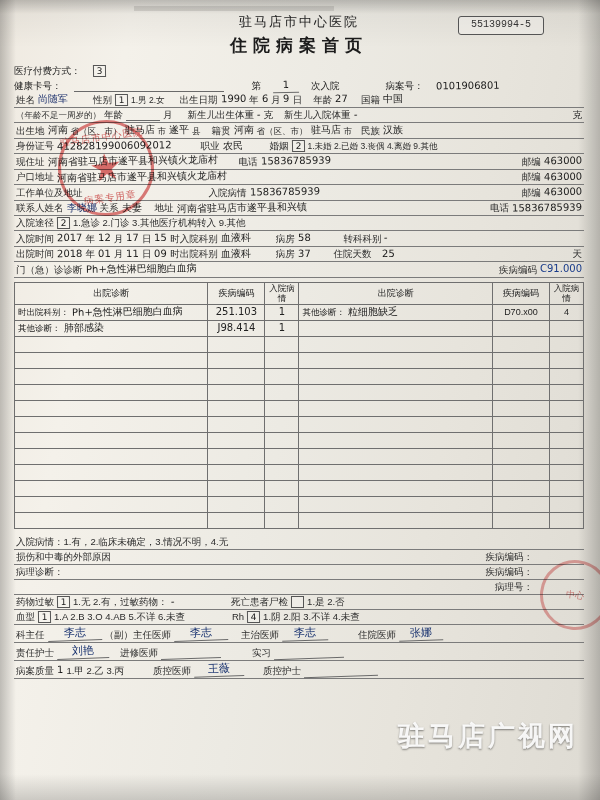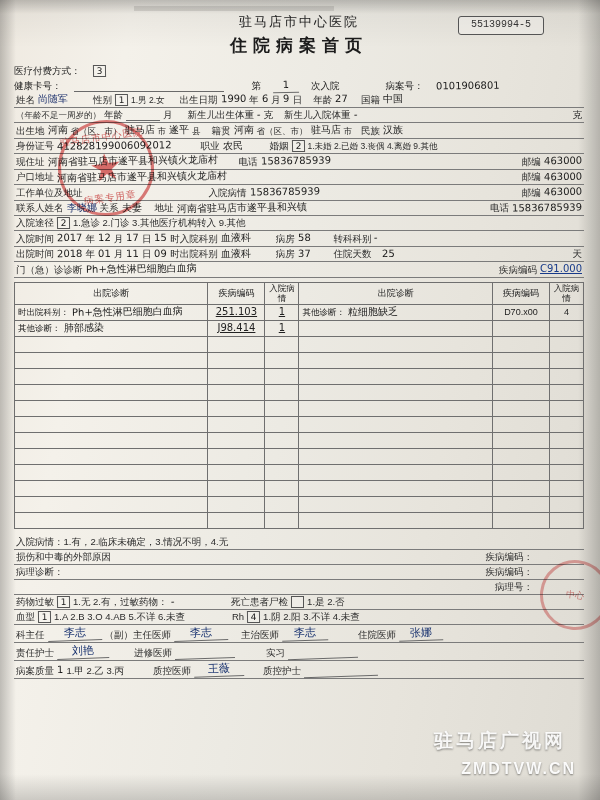--- a/index.html
+++ b/index.html
@@ -124,26 +124,26 @@
     width: 100%; border-collapse: collapse; margin-top: 4px;
     font-size: 9px;
   }
   table.dx th, table.dx td {
     border: 1px solid #6f6f6f;
     height: 16px; padding: 0 3px;
     text-align: center; color:#222;
     font-weight: normal;
   }
   table.dx td.left { text-align: left; }
-  .code-hand { color:#173a8a; font-family:"DejaVu Sans",sans-serif; font-size:10px;text-decoration:underline; }
+  .code-hand { color:#173a8a; font-family:"DejaVu Sans",sans-serif; font-size:10px; }
 
   .watermark {
-    position: absolute; right: 34px; bottom: 46px;
+    position: absolute; right: 22px; bottom: 46px;
     color: rgba(255,255,255,0.92);
-    font-size: 19px; font-weight: bold; letter-spacing: 3px;
+    font-size: 27px; font-weight: bold; letter-spacing: 3px;
     text-shadow: 0 1px 2px rgba(0,0,0,0.45);
     font-family: "DejaVu Sans", sans-serif;
   }
   .watermark2 {
     position: absolute; right: 24px; bottom: 22px;
     color: rgba(255,255,255,0.95);
     font-size: 16px; font-weight: bold; letter-spacing: 2px;
     text-shadow: 0 1px 2px rgba(0,0,0,0.45);
     font-family: "Liberation Sans", sans-serif;
   }
@@ -299,21 +299,21 @@
       <span>年</span>
       <span class="handbk">12</span>
       <span>月</span>
       <span class="handbk">17</span>
       <span>日</span>
       <span class="handbk">15</span>
       <span>时入院科别</span>
       <span class="handbk">血液科</span>
       <span style="margin-left:22px;">病房</span>
       <span class="handbk">58</span>
-      <span style="margin-left:20px;">转科科别</span>
+      <span style="margin-left:30px;">转科科别</span>
       <span class="handbk">-</span>
     </div>
 
     <div class="line">
       <span>出院时间</span>
       <span class="handbk">2018</span>
       <span>年</span>
       <span class="handbk">01</span>
       <span>月</span>
       <span class="handbk">11</span>
@@ -513,21 +513,21 @@
         <span class="sig u" style="min-width:54px;">李志</span>
         <span style="margin-left:10px;">主治医师</span>
         <span class="sig u" style="min-width:46px;">李志</span>
         <span style="margin-left:27px;">住院医师</span>
         <span class="sig u" style="min-width:44px;">张娜</span>
       </div>
 
       <div class="line">
         <span>责任护士</span>
         <span class="sig u" style="min-width:52px;">刘艳</span>
-        <span style="margin-left:22px;">进修医师</span>
+        <span style="margin-left:8px;">进修医师</span>
         <span class="sig u" style="min-width:60px;"></span>
         <span style="margin-left:28px;">实习</span>
         <span class="sig u" style="min-width:70px;"></span>
       </div>
 
       <div class="line">
         <span>病案质量</span>
         <span class="handbk">1</span>
         <span>1.甲 2.乙 3.丙</span>
         <span style="margin-left:26px;">质控医师</span>
@@ -541,14 +541,13 @@
   <div class="stamp">
     <div class="star"></div>
     <div class="stamp-txt" style="top:8px;">驻马店市中心医院</div>
     <div class="stamp-txt" style="bottom:8px;">病案专用章</div>
   </div>
   <div class="stamp2">
     <div class="t">中心</div>
   </div>
 
   <div class="watermark">驻马店广视网</div>
-  <div class="watermark2">ZMDTVW.CN</div>
 </div>
 
 </body></html>

